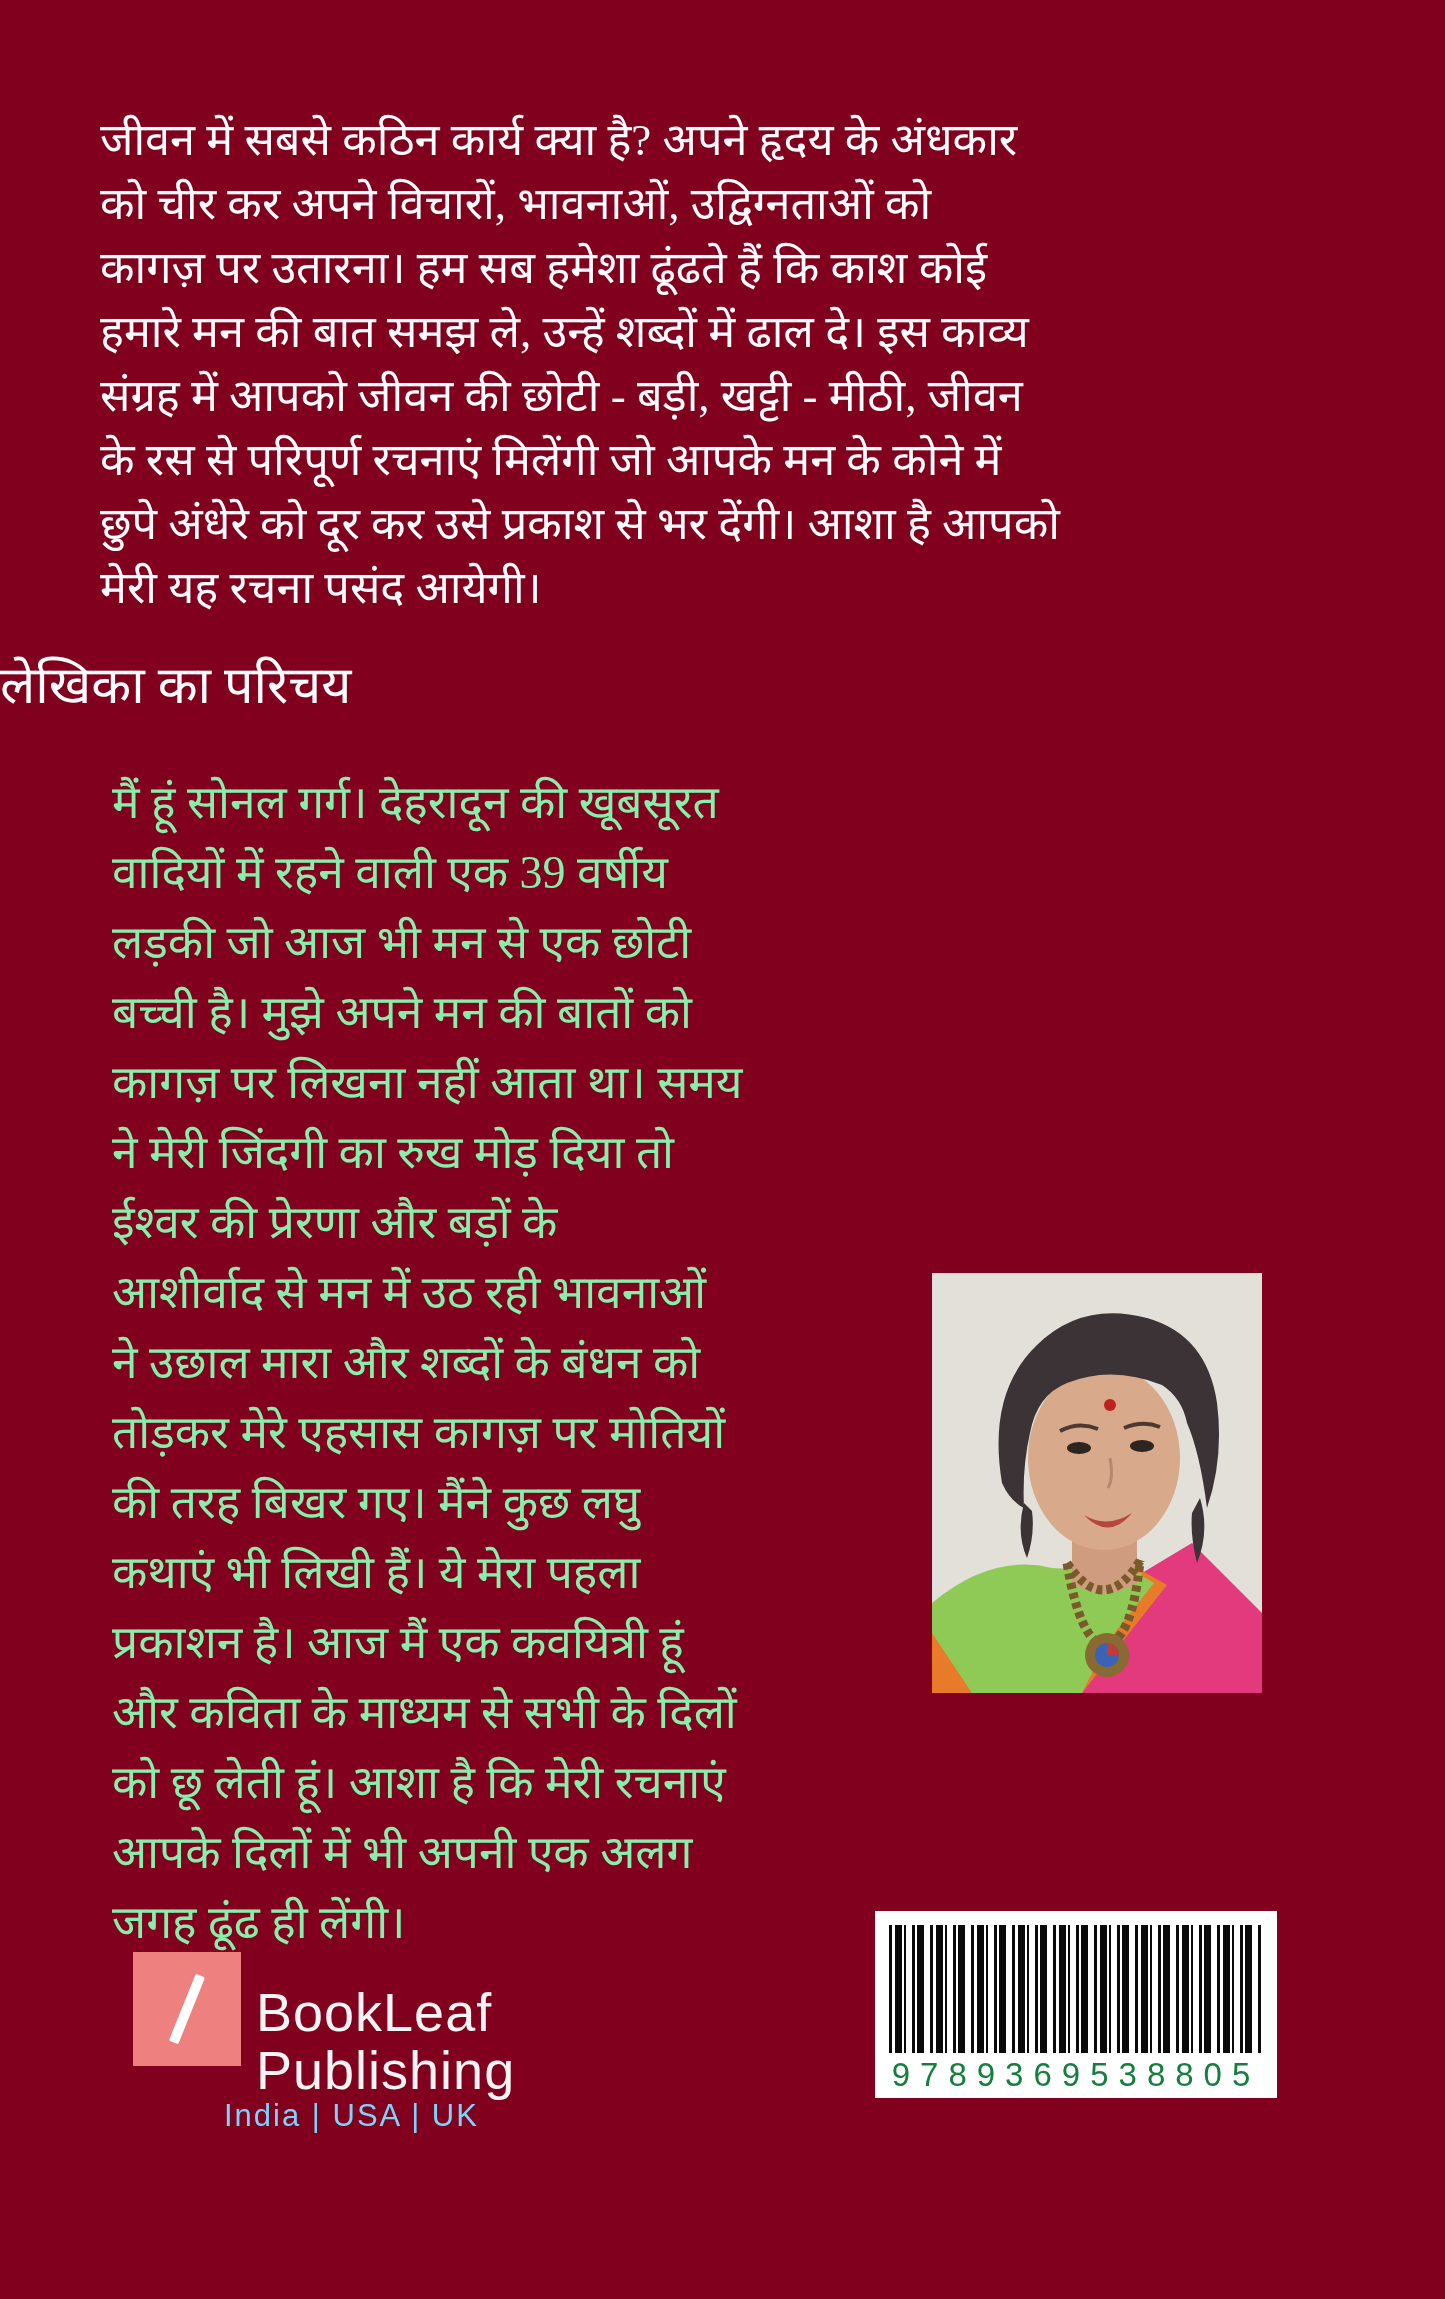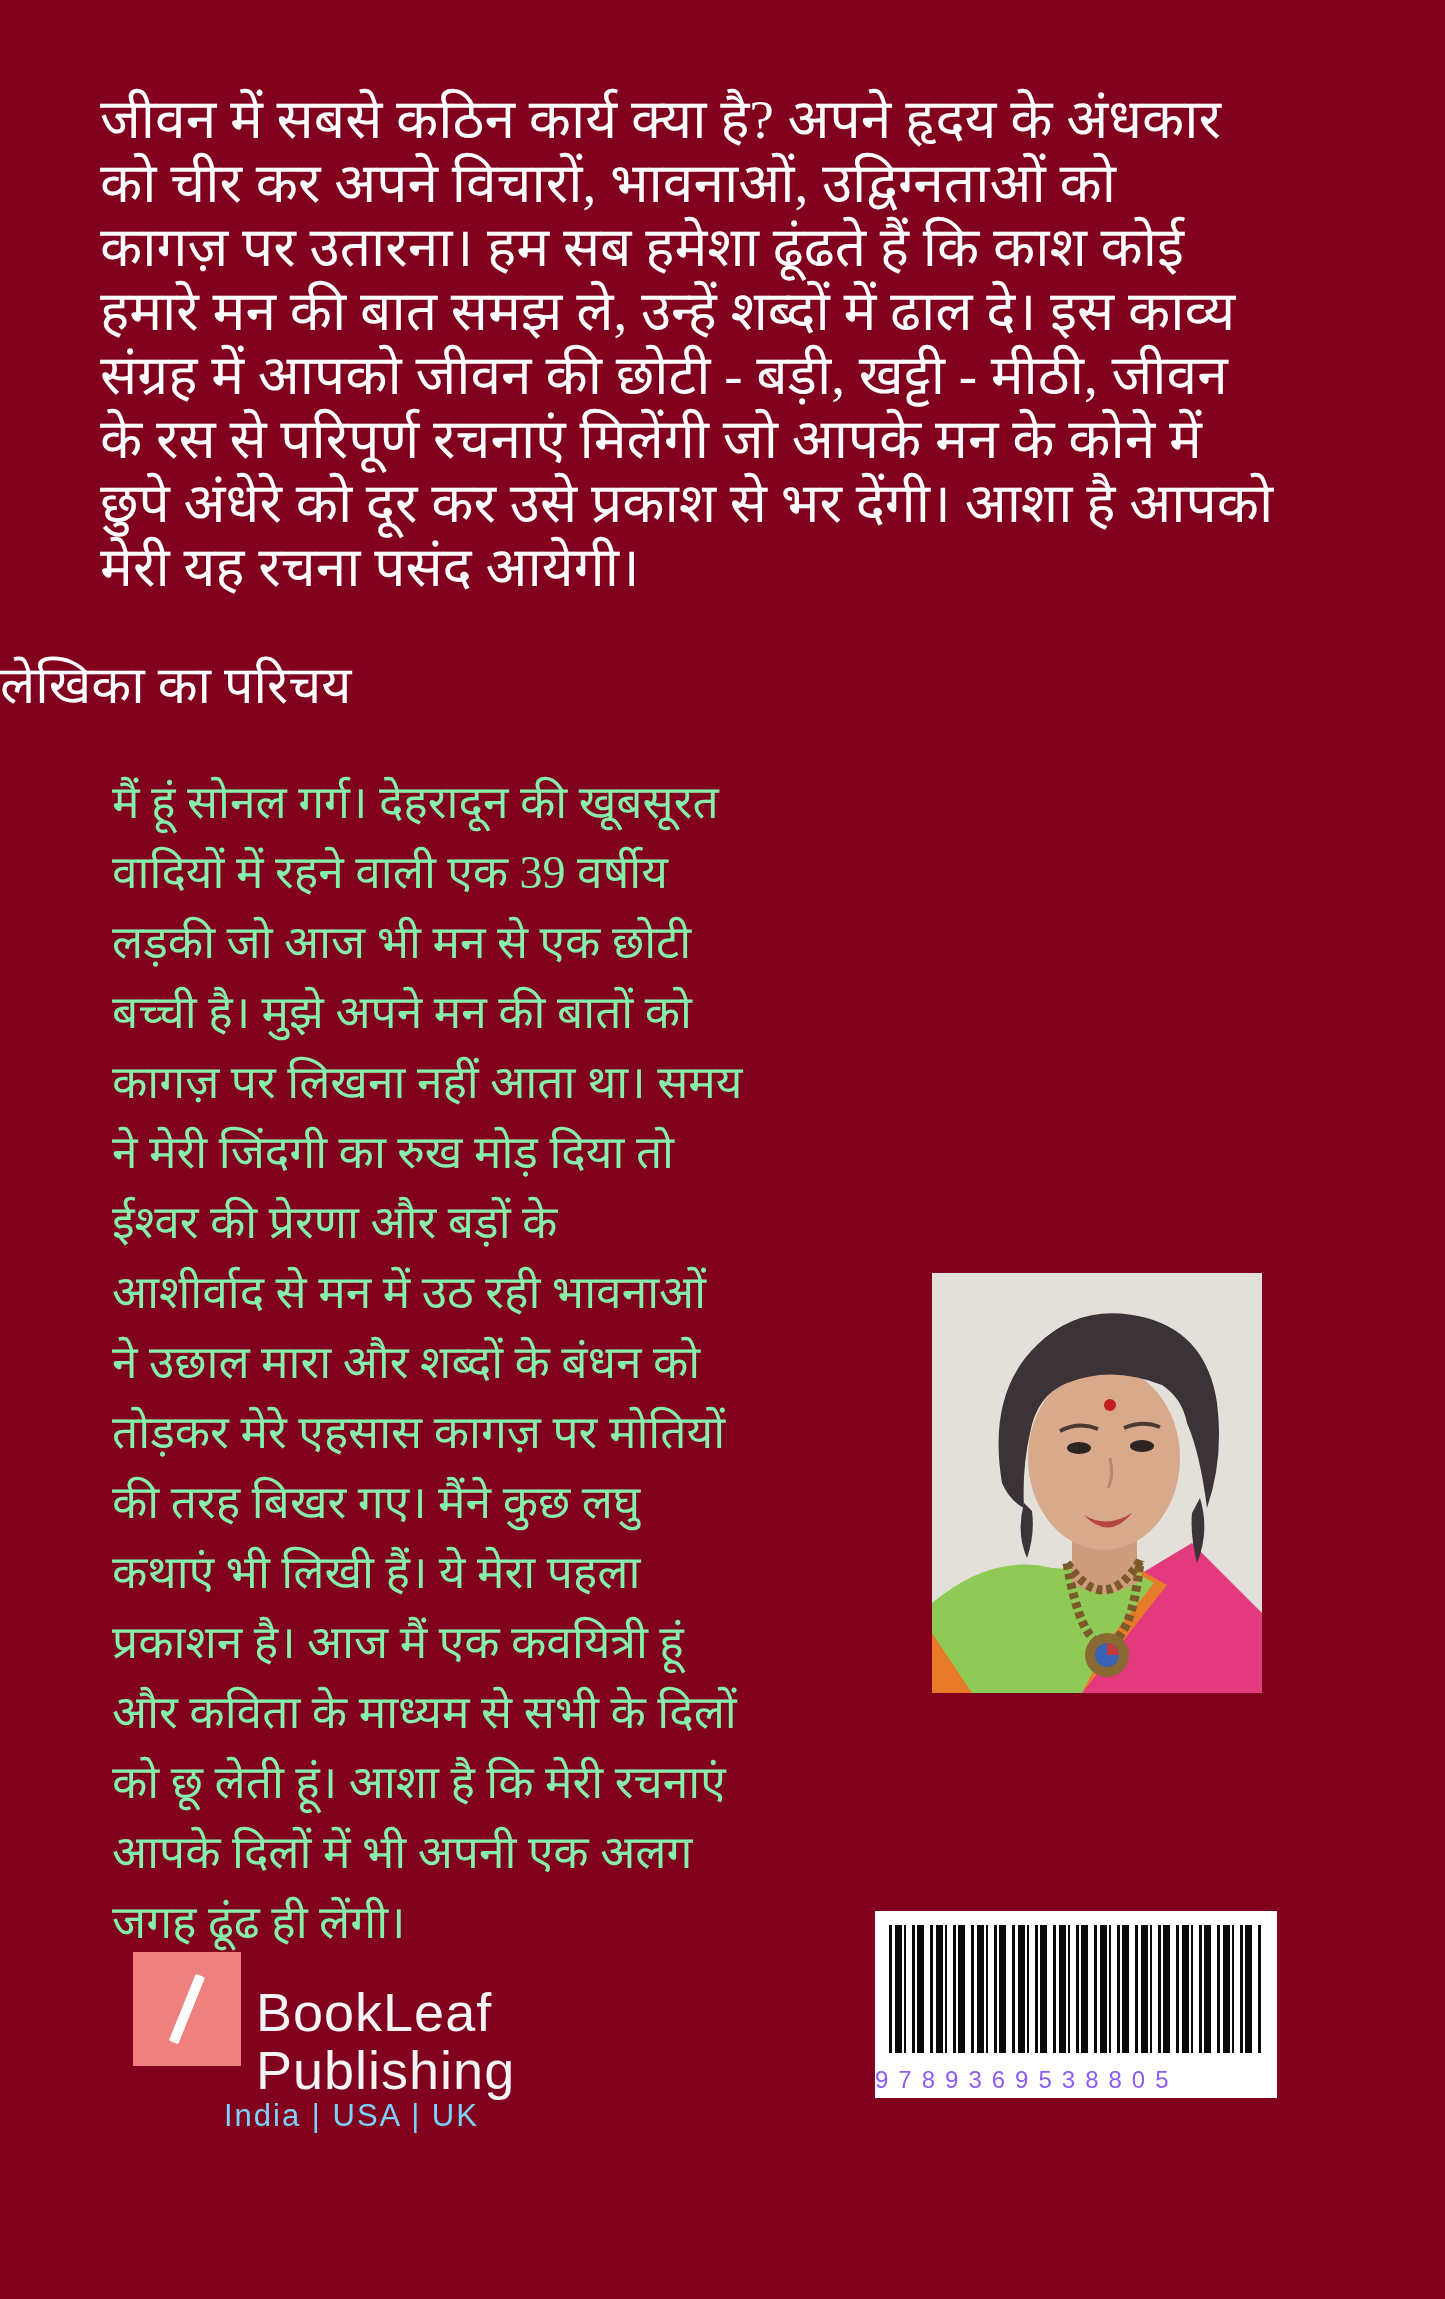--- a/index.html
+++ b/index.html
@@ -5,22 +5,22 @@
   html,body{margin:0;padding:0;}
   .page{
     position:relative;
     width:1445px;height:2299px;
     background:#80001E;
     overflow:hidden;
     font-family:"Liberation Serif", serif;
     color:#ffffff;
   }
   .blurb{
-    position:absolute;left:100px;top:88px;width:1270px;
-    font-size:55px;line-height:64px;
+    position:absolute;left:100px;top:108px;width:1270px;
+    font-size:45px;line-height:64px;
     white-space:pre-line;
     color:#fdfdfd;
   }
   .section-heading{
     position:absolute;left:0;top:636px;width:1405px;
     text-align:left;
     font-size:52px;line-height:100px;
     color:#ffffff;
   }
   .bio{
@@ -67,23 +67,24 @@
     position:absolute;left:14px;right:14px;top:14px;height:128px;
     background:repeating-linear-gradient(90deg,
       #0a0a0a 0px,#0a0a0a 3px,#ffffff 3px,#ffffff 6px,
       #0a0a0a 6px,#0a0a0a 13px,#ffffff 13px,#ffffff 15px,
       #0a0a0a 15px,#0a0a0a 17px,#ffffff 17px,#ffffff 23px,
       #0a0a0a 23px,#0a0a0a 26px,#ffffff 26px,#ffffff 28px,
       #0a0a0a 28px,#0a0a0a 35px,#ffffff 35px,#ffffff 41px);
   }
   .barcode-number{
     position:absolute;left:0;right:0;bottom:4px;
+    text-align:center;
     font-family:"Liberation Sans", sans-serif;
-    font-size:24px;letter-spacing:10px;
-    color:#8b5cf6;
+    font-size:33px;letter-spacing:10px;
+    color:#15803d;
   }
 </style>
 </head>
 <body>
 
 <div class="page">
 
   <div class="blurb">जीवन में सबसे कठिन कार्य क्या है? अपने हृदय के अंधकार
 को चीर कर अपने विचारों, भावनाओं, उद्विग्नताओं को
 कागज़ पर उतारना। हम सब हमेशा ढूंढते हैं कि काश कोई

